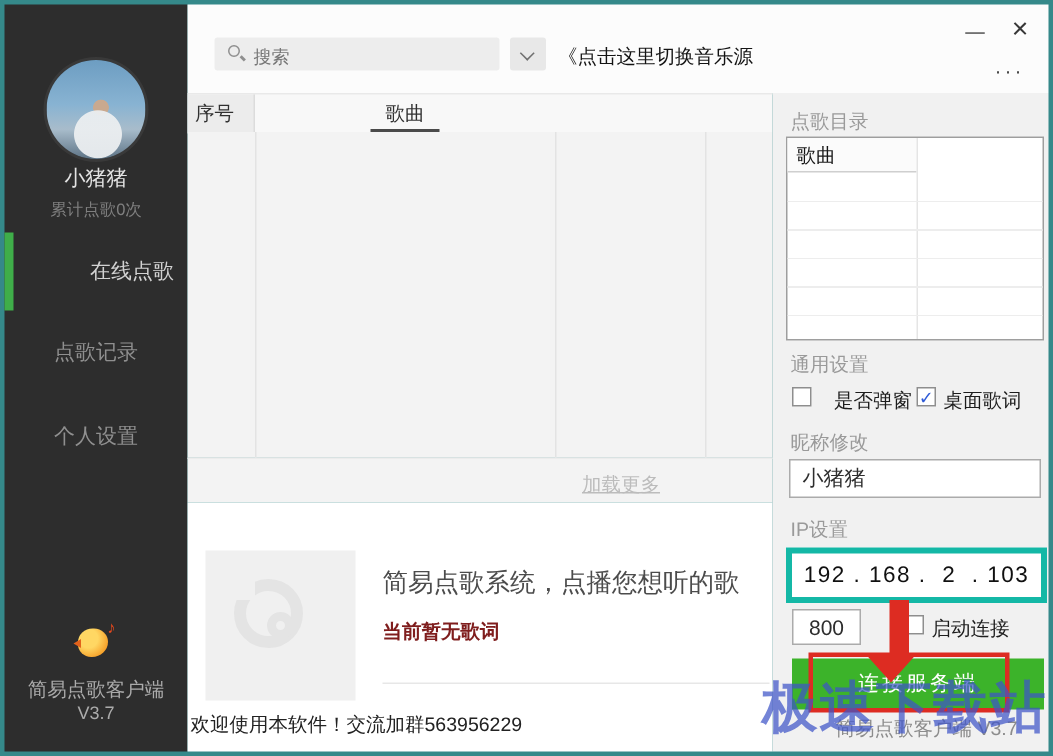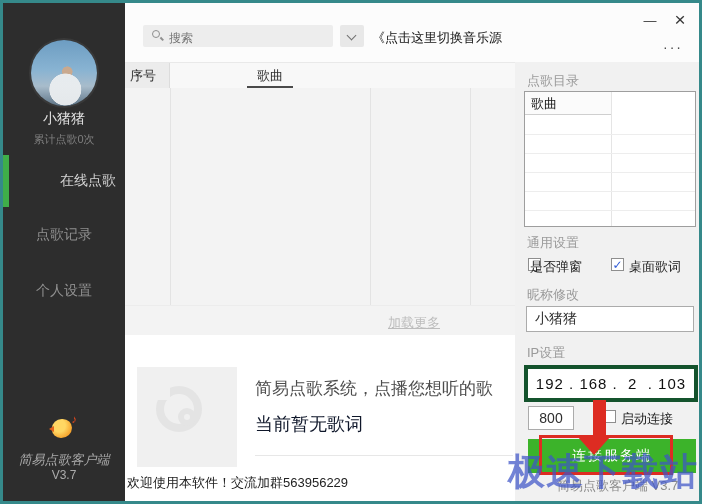--- a/index.html
+++ b/index.html
@@ -18,21 +18,21 @@
   .side-stats { position:absolute; left:0; top:129px; width:100%; text-align:center; color:#7f7f7f; font-size:11px; }
   .active-bar { position:absolute; left:0; top:152px; width:6px; height:52px; background:#3fae49; }
   .menu-item { position:absolute; left:0; width:100%; text-align:center; font-size:14px; color:#8f8f8f; cursor:pointer; }
   .menu-item.active { color:#d2d2d2; }
   .bird { position:absolute; left:46px; top:410px; width:28px; height:28px; }
   .bird .body { position:absolute; left:3px; top:6px; width:20px; height:19px; border-radius:50% 48% 55% 45%;
                 background:radial-gradient(circle at 35% 35%, #ffd763 0 35%, #f59a22 80%, #e07912 100%); }
   .bird .beak { position:absolute; left:0; top:13px; width:0; height:0;
                 border-top:3px solid transparent; border-bottom:3px solid transparent; border-right:5px solid #e2621b; }
   .bird .note { position:absolute; right:0; top:0; color:#e8481c; font-size:11px; font-weight:bold; }
-  .side-footer { position:absolute; left:0; top:448px; width:100%; text-align:center; color:#ababab; font-size:13px;font-style:italic; }
+  .side-footer { position:absolute; left:0; top:448px; width:100%; text-align:center; color:#ababab; font-size:13px; }
   .side-version { position:absolute; left:0; top:465px; width:100%; text-align:center; color:#ababab; font-size:12px; }
 
   
   .header { position:absolute; left:125px; top:3px; width:574px; height:59px; background:#fcfcfc; }
   .searchbox { position:absolute; left:18px; top:22px; width:190px; height:22px; background:#ededed; border-radius:2px; }
   .mag { position:absolute; left:9px; top:5px; width:8px; height:8px; border:1.5px solid #8f8f8f; border-radius:50%; }
   .mag::after { content:""; position:absolute; left:7px; top:7px; width:4px; height:1.5px; background:#8f8f8f; transform:rotate(45deg); }
   .search-ph { position:absolute; left:26px; top:0; width:160px; height:26px; border:0; background:transparent;
                font-size:12px; color:#c2410c; line-height:22px; outline:none; font-family:inherit; }
   .dropdown { position:absolute; left:215px; top:22px; width:24px; height:22px; background:#e8e8e8; border-radius:2px; cursor:pointer; }
@@ -54,39 +54,39 @@
   .loadbar { position:absolute; left:125px; top:305px; width:390px; height:30px; background:#f3f3f3; border-top:1px solid #ececec; }
   .loadmore { position:absolute; left:263px; top:8px; font-size:13px; color:#bcbcbc; cursor:pointer;text-decoration:underline; }
 
   
   .player { position:absolute; left:125px; top:335px; width:390px; height:166px; background:#ffffff; }
   .album { position:absolute; left:12px; top:32px; width:100px; height:100px; background:#f0f0f0; }
   .disc { position:absolute; left:19px; top:19px; width:46px; height:46px; border:8px solid #e4e4e4; border-radius:50%; }
   .disc::after { content:""; position:absolute; left:14px; top:14px; width:6px; height:6px; border:6px solid #e4e4e4; border-radius:50%; background:#f0f0f0; }
   .disc::before { content:""; position:absolute; left:-8px; top:-8px; width:14px; height:14px; background:#f0f0f0; }
   .p-title { position:absolute; left:130px; top:42px; font-size:17px; color:#4c4c4c; }
-  .p-lyric { position:absolute; left:130px; top:77px; font-size:18px; color:#0f172a; cursor:pointer; }
+  .p-lyric { position:absolute; left:130px; top:77px; font-size:13px; color:#7f1d1d; cursor:pointer;font-weight:bold; }
   .p-div { position:absolute; left:130px; top:120px; width:258px; height:1px; background:#e7e7e7; }
   .welcome { position:absolute; left:2px; top:139px; font-size:13px; color:#222222; }
 
   
   .panel { position:absolute; left:515px; top:62px; width:184px; height:439px; background:#f1f1f1; }
   .plabel { position:absolute; left:12px; font-size:13px; color:#9a9a9a; }
   .listbox { position:absolute; left:9px; top:29px; width:172px; height:136px; background:#ffffff; border:1px solid #9e9e9e; }
   .lb-head { position:absolute; left:0; top:0; width:86px; height:23px; background:#fbfbfb; border-bottom:1px solid #cfcfcf;
              font-size:13px; color:#161616; line-height:23px; padding-left:6px; }
   .lb-vdiv { position:absolute; left:86px; top:0; width:1px; height:100%; background:#e5e5e5; }
   .lb-rows { position:absolute; left:0; top:24px; width:100%; height:110px;
              background:repeating-linear-gradient(to bottom, transparent 0 18px, #ededed 18px 19px); }
   .cb { position:absolute; width:13px; height:13px; background:#fff; border:1px solid #8e8e8e; font-size:12px; line-height:12px;
         text-align:center; color:#2f5bd7; font-weight:bold; cursor:pointer; }
   .cb-label { position:absolute; font-size:13px; color:#1d1d1d; }
   .txt-input { position:absolute; background:#fff; border:1px solid #ababab; font-family:inherit; font-size:14px; color:#2e2e2e; outline:none; }
   .nick { left:11px; top:244px; width:168px; height:26px; padding-left:8px; }
-  .ipbox { position:absolute; left:9px; top:303px; width:174px; height:37px; border:4px solid #14532d; background:#fff; }
+  .ipbox { position:absolute; left:9px; top:303px; width:174px; height:37px; border:4px solid #14b8a6; background:#fff; }
   .ipval { position:absolute; left:0; top:0; width:100%; height:29px; line-height:29px; font-size:15px; color:#101010;
            letter-spacing:1px; text-align:center; white-space:pre; }
   .port { left:13px; top:344px; width:46px; height:24px; text-align:center; }
   .connect { position:absolute; left:13px; top:377px; width:168px; height:34px; background:#3cb32a; border:0;
              color:#ffffff; font-size:14px; letter-spacing:2px; font-family:inherit; cursor:pointer; }
   .red-rect { position:absolute; left:24px; top:373px; width:134px; height:40px; border:3px solid #dd2c22; pointer-events:none; }
   .arrow-shaft { position:absolute; left:78px; top:338px; width:13px; height:38px; background:#dd2c22; }
   .arrow-head { position:absolute; left:62px; top:374px; width:0; height:0;
                 border-left:17px solid transparent; border-right:17px solid transparent; border-top:19px solid #dd2c22; }
   .pversion { position:absolute; left:42px; top:415px; font-size:13px; color:#8c8c8c; }
@@ -157,21 +157,21 @@
   <div class="panel">
     <div class="plabel" style="top:10px;">点歌目录</div>
     <div class="listbox">
       <div class="lb-head">歌曲</div>
       <div class="lb-vdiv"></div>
       <div class="lb-rows"></div>
     </div>
 
     <div class="plabel" style="top:172px;">通用设置</div>
     <div class="cb" style="left:13px; top:196px;"></div>
-    <div class="cb-label" style="left:15px; top:196px;">是否弹窗</div>
+    <div class="cb-label" style="left:41px; top:196px;">是否弹窗</div>
     <div class="cb" style="left:96px; top:196px;">
       <span>✓</span>
     </div>
     <div class="cb-label" style="left:114px; top:196px;">桌面歌词</div>
 
     <div class="plabel" style="top:224px;">昵称修改</div>
     <input class="txt-input nick" type="text" value="小猪猪" style="">
 
     <div class="plabel" style="top:282px;">IP设置</div>
     <div class="ipbox">

